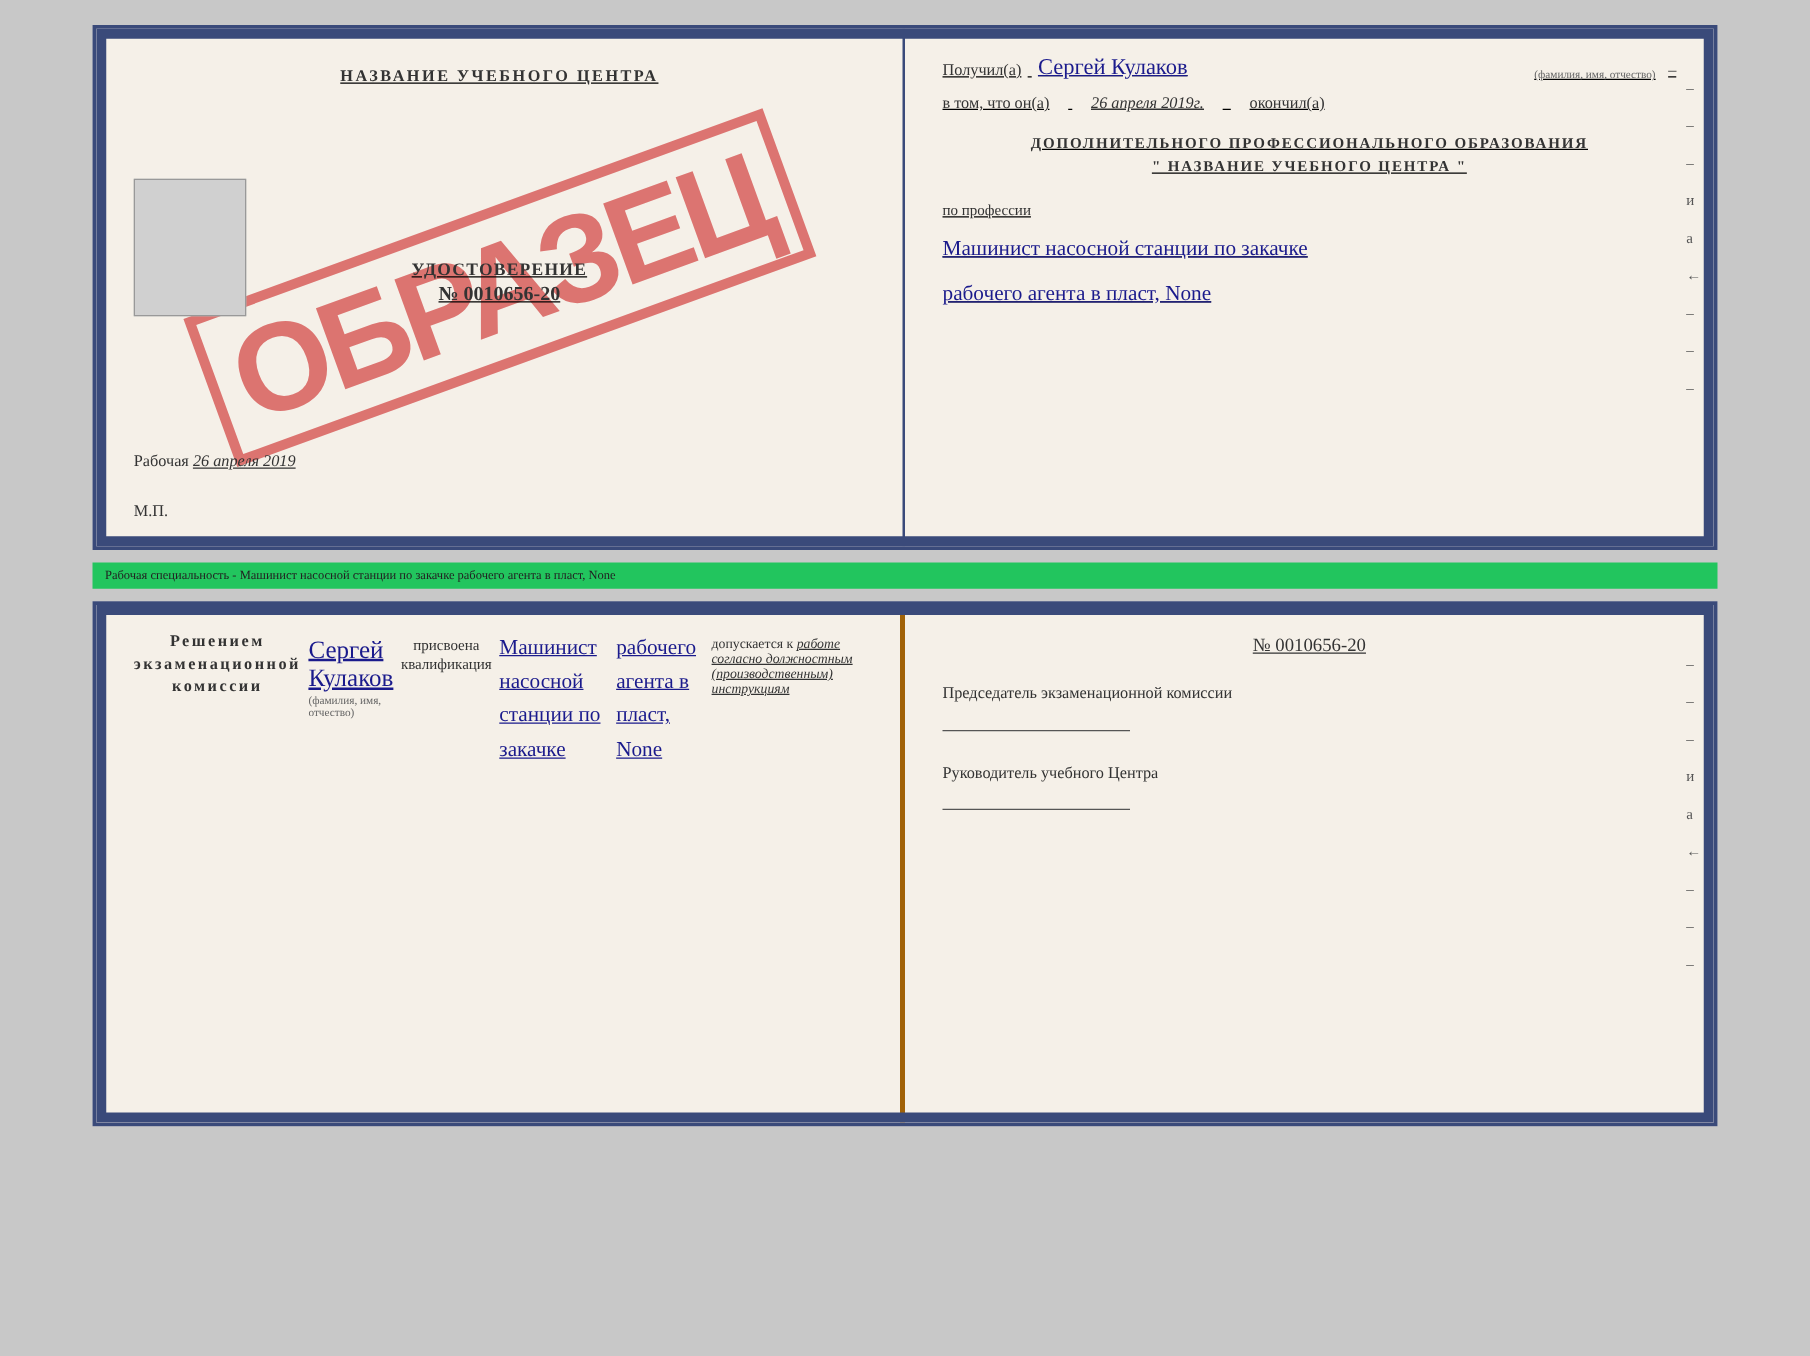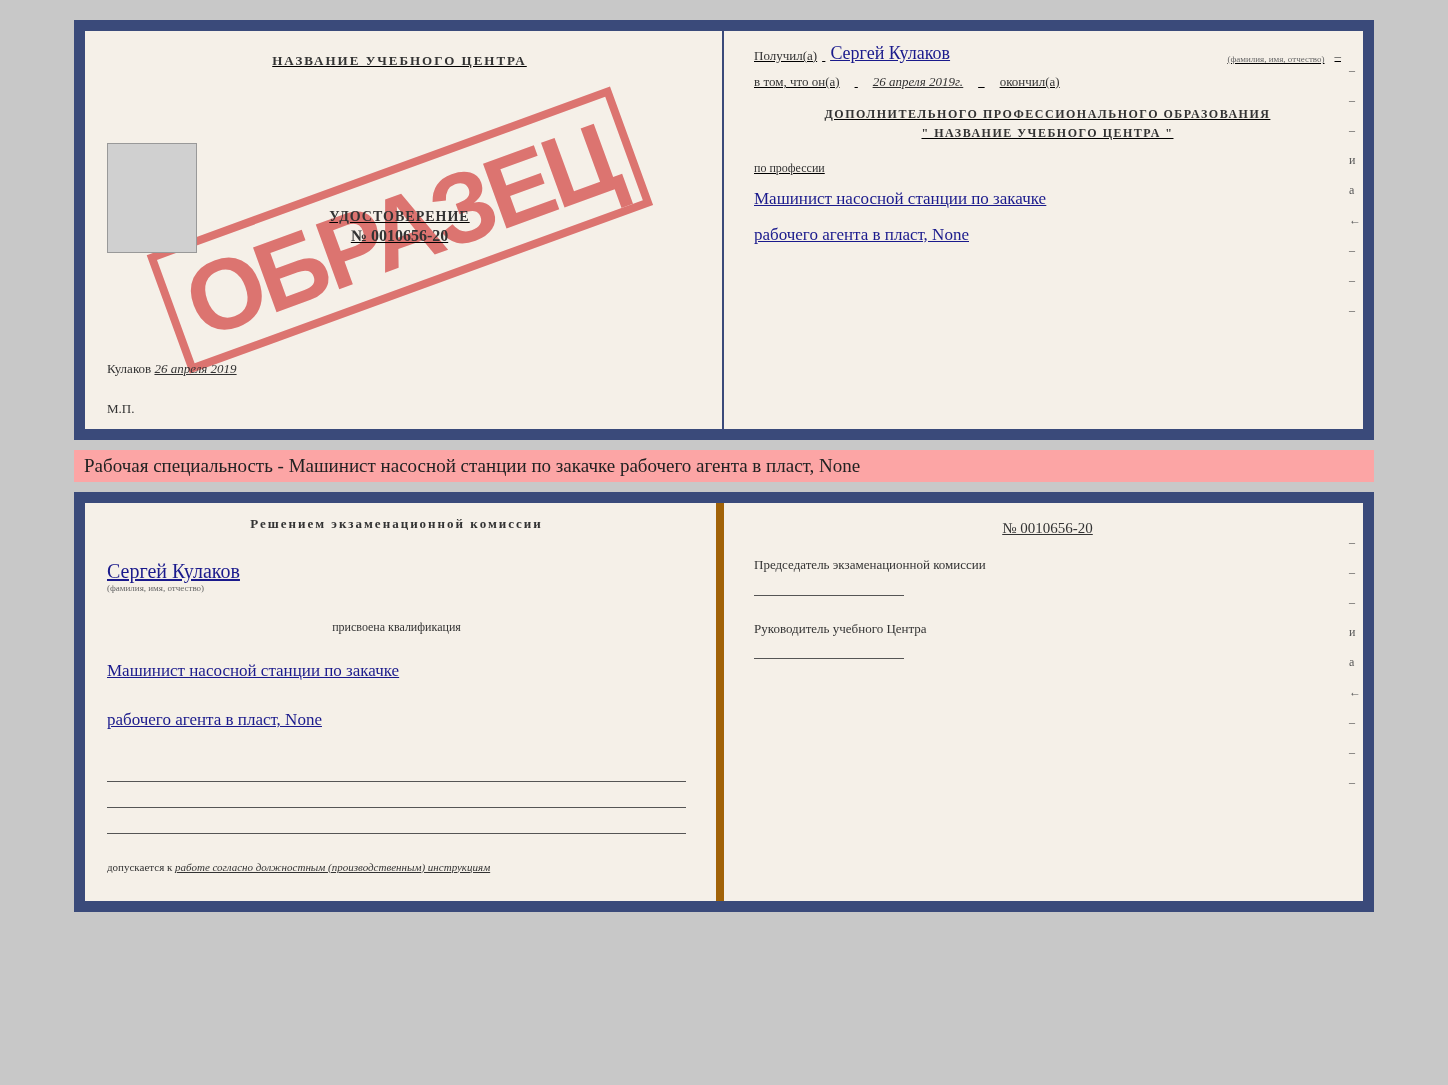--- a/index.html
+++ b/index.html
@@ -222,24 +222,24 @@
       gap: 15px;
     }
 
     .side-dash {
       font-size: 12px;
       color: #555;
     }
 
     
     .middle-text {
-      font-size: 19px;
+      font-size: 10px;
       color: #222;
       padding: 5px 10px;
-      background: #fca5a5;
+      background: #22c55e;
       width: 100%;
     }
 
     
     .bottom-document {
       display: flex;
       background: #f5f0e8;
       border: 3px solid #3a4a7a;
       width: 100%;
       height: 420px;
@@ -251,25 +251,24 @@
       content: '';
       position: absolute;
       left: 0; top: 0; right: 0; bottom: 0;
       border: 8px solid #3a4a7a;
       pointer-events: none;
       z-index: 5;
     }
 
     .bottom-left {
       width: 50%;
-      border-right: 8px solid #a16207;
+      border-right: 4px solid #a16207;
       padding: 20px 30px;
       display: flex;
-      flex-direction: column;
-      gap: 22px;
+      gap: 6px;
       position: relative;
     }
 
     .commission-title {
       font-size: 13px;
       font-weight: bold;
       letter-spacing: 2px;
       color: #333;
       text-align: center;
       line-height: 1.4;
@@ -400,21 +399,21 @@
       <div class="center-title">НАЗВАНИЕ УЧЕБНОГО ЦЕНТРА</div>
 
       <div class="photo-placeholder"></div>
 
       <div class="sample-stamp">ОБРАЗЕЦ</div>
 
       <div class="certificate-label">УДОСТОВЕРЕНИЕ</div>
       <div class="certificate-number">№ 0010656-20</div>
 
       <div class="issued-row">
-        <span>Кулаков</span>
+        <span>Рабочая</span>
         <span class="issued-date">26 апреля 2019</span>
       </div>
 
       <div class="mp-label">М.П.</div>
     </div>
 
     <div class="right-panel">
 
       <div class="right-side-dashes">
         <span class="side-dash">–</span>

